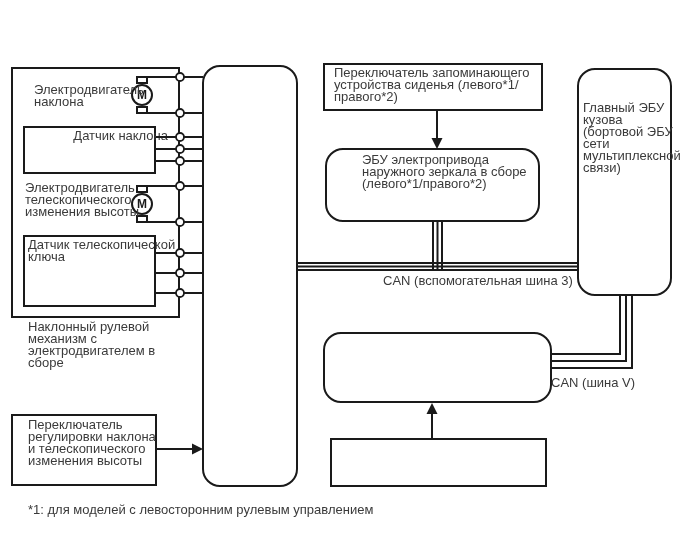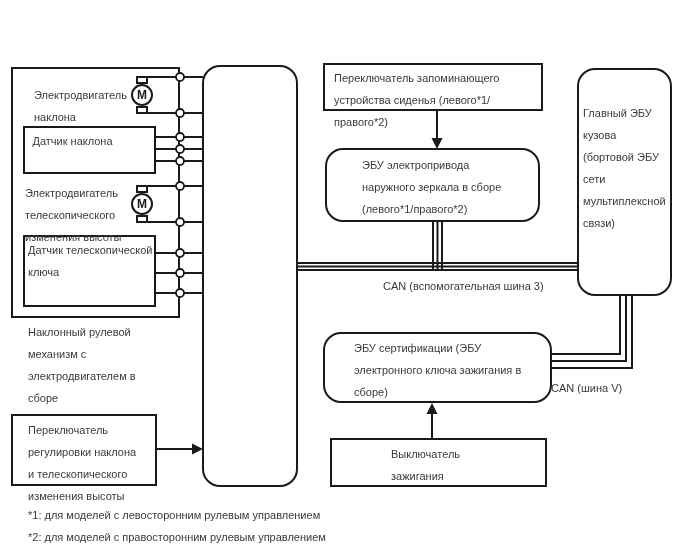--- a/index.html
+++ b/index.html
@@ -9,21 +9,21 @@
   }
   .box {
     position:absolute; box-sizing:border-box;
     border:2px solid #1a1a1a; background:transparent;
   }
   .rbox {
     position:absolute; box-sizing:border-box;
     border:2px solid #1a1a1a; border-radius:18px; background:transparent;
   }
   .lbl {
-    position:absolute; font-size:11px; line-height:22px; color:#3a3a3a;
+    position:absolute; font-size:13px; line-height:12px; color:#3a3a3a;
     white-space:pre-line;
   }
   .motor { position:absolute; width:22px; display:flex; flex-direction:column; align-items:center; }
   .motor .brush {
     width:12px; height:8px; box-sizing:border-box;
     border:2px solid #1a1a1a; background:#ffffff;
   }
   .motor .mcircle {
     width:22px; height:22px; box-sizing:border-box; border:2px solid #1a1a1a;
     border-radius:50%; background:#ffffff; display:flex; align-items:center;
@@ -57,21 +57,21 @@
   <div class="motor" style="left:131px; top:185px">
     <div class="brush"></div>
     <div class="mcircle">
         <span>M</span>
       </div>
     <div class="brush"></div>
   </div>
 
   <div class="lbl" style="left:34px;  top:84px">Электродвигатель
 наклона</div>
-  <div class="lbl" style="left:6px;  top:130px; width:133px; text-align:center">Датчик наклона</div>
+  <div class="lbl" style="left:35px;  top:130px; width:133px; text-align:right">Датчик наклона</div>
   <div class="lbl" style="left:25px;  top:182px">Электродвигатель
 телескопического
 изменения высоты</div>
   <div class="lbl" style="left:28px;  top:239px">Датчик телескопической
 ключа</div>
   <div class="lbl" style="left:28px;  top:321px">Наклонный рулевой
 механизм с
 электродвигателем в
 сборе</div>
   <div class="lbl" style="left:28px;  top:419px">Переключатель
@@ -83,29 +83,23 @@
 правого*2)</div>
   <div class="lbl" style="left:362px; top:154px">ЭБУ электропривода
 наружного зеркала в сборе
 (левого*1/правого*2)</div>
   <div class="lbl" style="left:583px; top:102px">Главный ЭБУ
 кузова
 (бортовой ЭБУ
 сети
 мультиплексной
 связи)</div>
-  <div class="lbl" style="left:354px; top:337px">ЭБУ сертификации (ЭБУ
-электронного ключа зажигания в
-сборе)</div>
-  <div class="lbl" style="left:391px; top:443px">Выключатель
-зажигания</div>
   <div class="lbl" style="left:383px; top:275px">CAN (вспомогательная шина 3)</div>
   <div class="lbl" style="left:551px; top:377px">CAN (шина V)</div>
   <div class="lbl" style="left:28px;  top:504px">*1: для моделей с левосторонним рулевым управлением</div>
-  <div class="lbl" style="left:28px;  top:526px">*2: для моделей с правосторонним рулевым управлением</div>
 
   <svg id="wires" width="688" height="560" viewBox="0 0 688 560">
     <g stroke="#1a1a1a" stroke-width="2" fill="none">
 
       <path d="M136,77 H203"></path>
       <path d="M136,113 H203"></path>
 
       <path d="M156,137 H203"></path>
       <path d="M156,149 H203"></path>
       <path d="M156,161 H203"></path>

